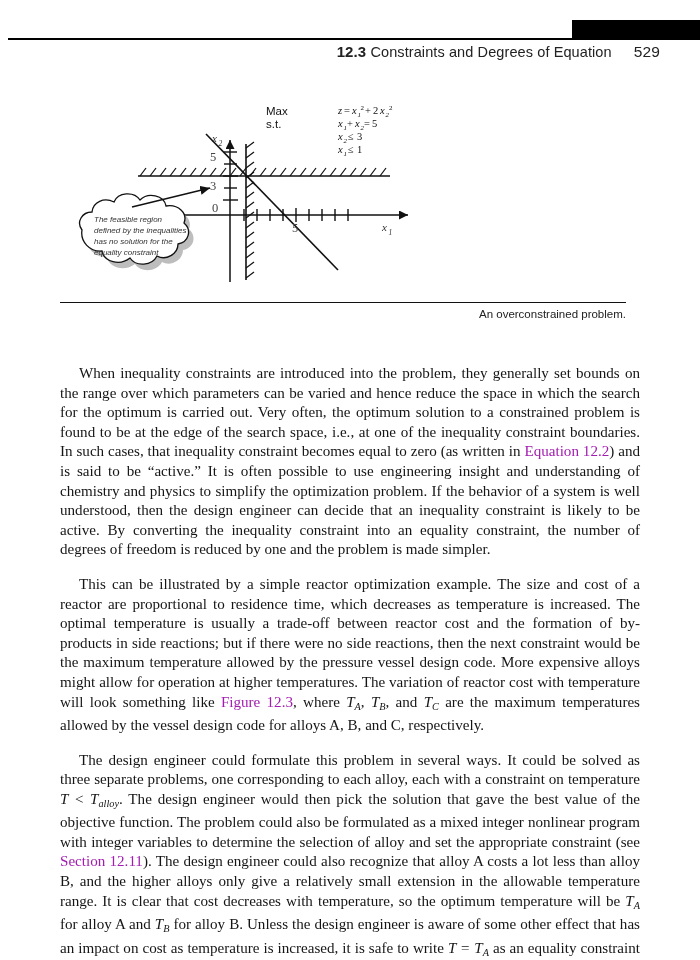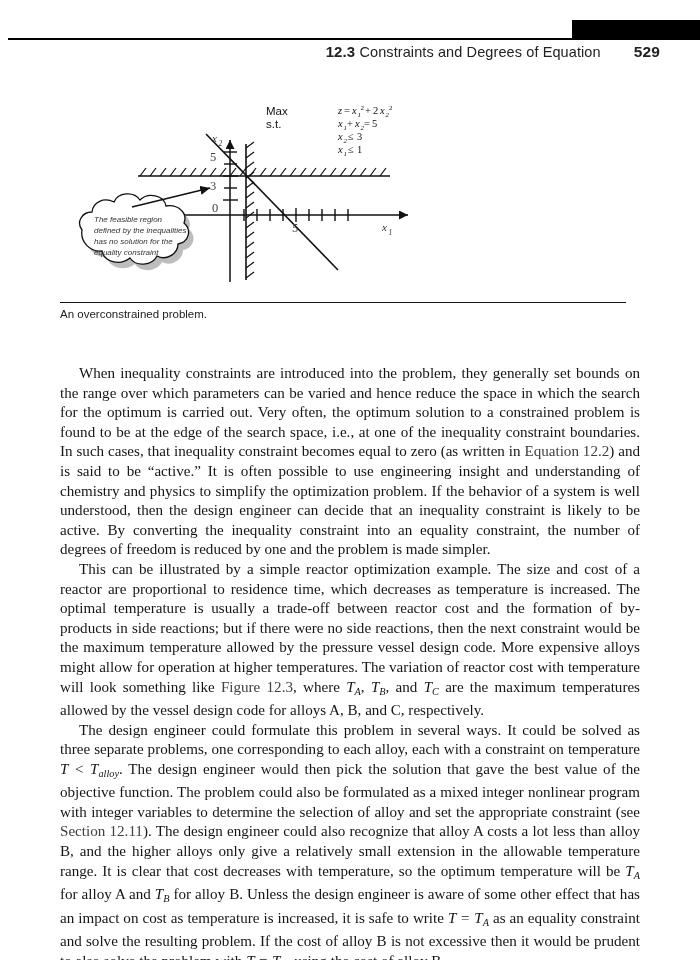--- a/index.html
+++ b/index.html
@@ -54,23 +54,23 @@
     letter-spacing: .1px;
   }
   .running-head .sec-num {
     font-weight: bold;
     font-size: 15px;
   }
   .running-head .sec-title {
     font-weight: normal;
   }
   .running-head .page-no {
-    font-weight: bold;
+    font-weight: normal;
     font-size: 15.5px;
-    margin-left: 29px;
+    margin-left: 18px;
   }
 
   
   .figure-block {
     position: absolute;
     left: 60px;
     top: 92px;
     width: 580px;
     height: 208px;
   }
@@ -94,44 +94,45 @@
   .caption-rule {
     width: 100%;
     height: 1.4px;
     background: #111;
     margin: 0 0 5px 0;
   }
   .figure-caption-text {
     font-family: "Liberation Sans", sans-serif;
     font-size: 11.5px;
     color: #222;
+    text-align: right;
   }
 
   
   .body-col {
     position: absolute;
     left: 60px;
     top: 364px;
     width: 580px;
   }
   .body-col p {
     margin: 0;
     font-family: "Liberation Serif", serif;
     font-size: 15.1px;
     line-height: 19.6px;
     text-align: justify;
     text-indent: 19px;
     color: #151515;
     -webkit-hyphens: none;
     hyphens: none;
   }
-  .body-col p + p { margin-top: 0; }
+  .body-col p + p { margin-top: 15px; }
 
   .xref {
-    color: #404040;
+    color: #a21caf;
   }
   .math { font-style: italic; }
   sub {
     font-size: 68%;
     vertical-align: -0.28em;
     font-style: italic;
   }
 
   
   .fig-sans { font-family: "Liberation Sans", sans-serif; }

